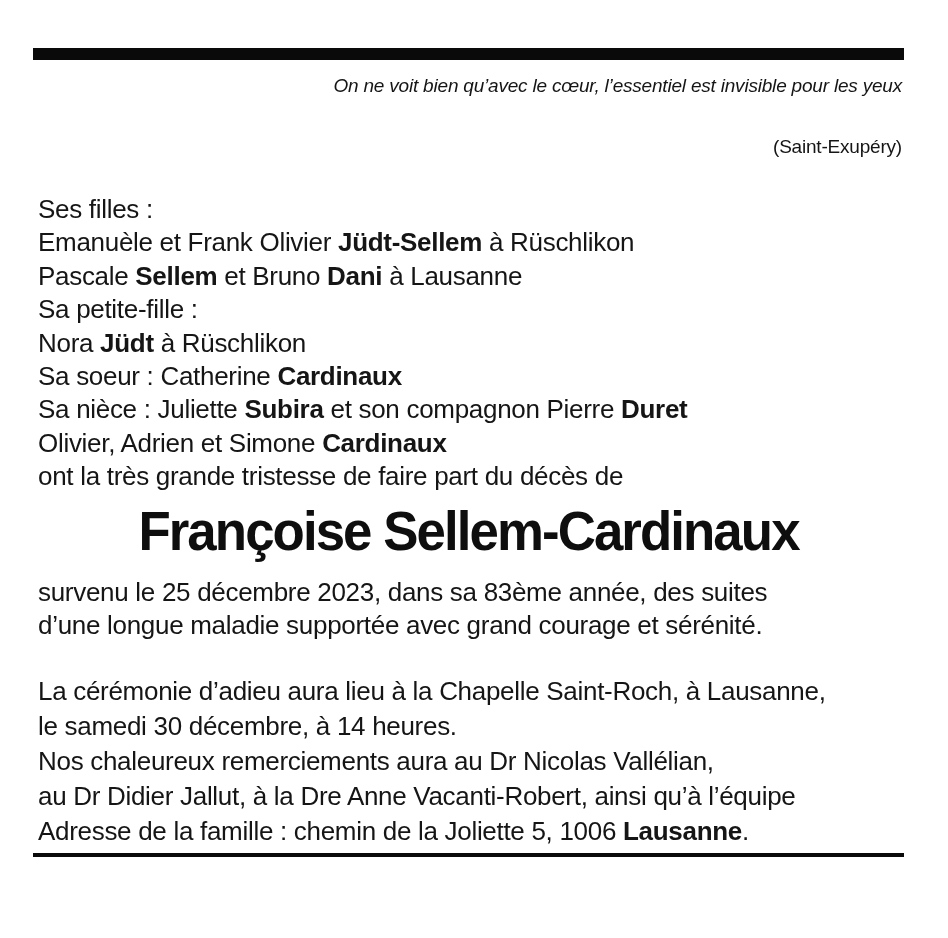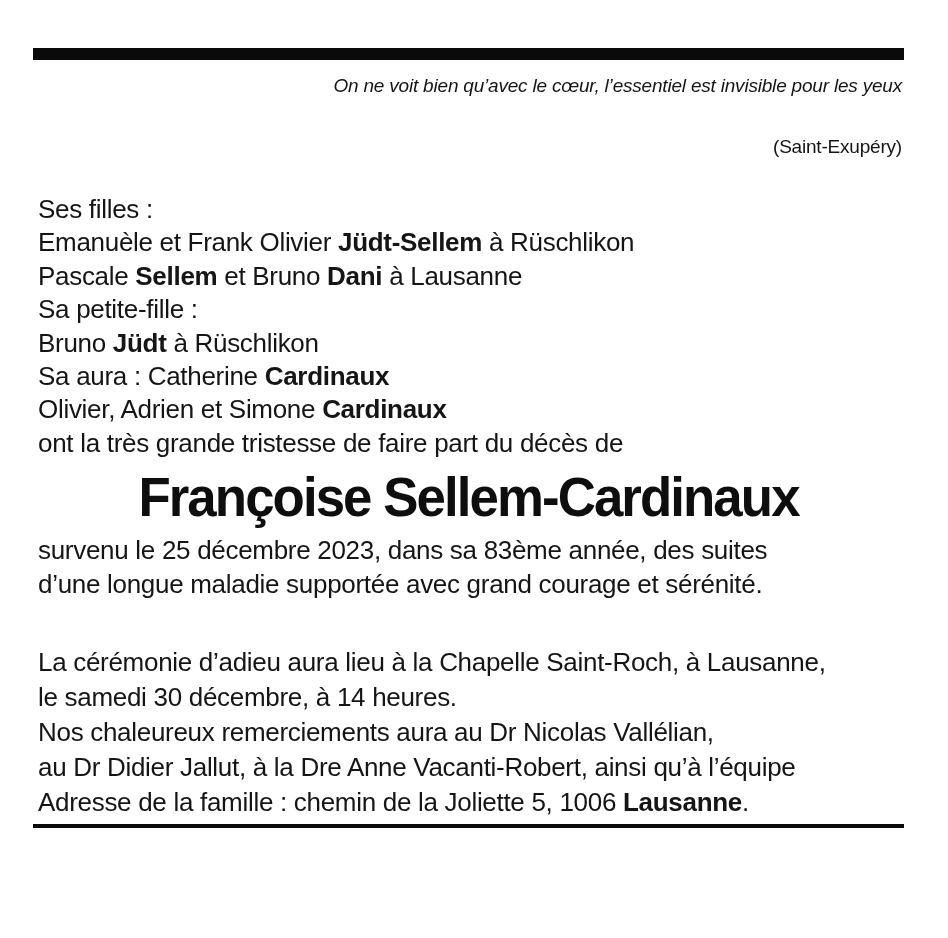--- a/index.html
+++ b/index.html
@@ -48,24 +48,24 @@
   .body-text {
     font-size: 26px;
     line-height: 33.4px;
     letter-spacing: -0.3px;
     padding-left: 5px;
   }
   .family-section {
     margin-top: 30px;
   }
   .death-section {
-    margin-top: 8px;
+    margin-top: 16px;
   }
   .ceremony-section {
-    margin-top: 44px;
+    margin-top: 32px;
     line-height: 35px;
   }
   .deceased-name {
     margin-top: 8px;
     text-align: center;
     font-weight: bold;
     font-size: 55px;
     line-height: 58px;
     letter-spacing: -2px;
     transform: scaleX(0.96);
@@ -85,22 +85,23 @@
   <div class="quote-section">
     <div class="quote line">On ne voit bien qu’avec le cœur, l’essentiel est invisible pour les yeux</div>
     <div class="quote-attribution line">(Saint-Exupéry)</div>
   </div>
 
   <div class="body-text family-section">
       <div class="line"><span>Ses filles :</span></div>
       <div class="line"><span>Emanuèle et Frank Olivier </span><span class="b">Jüdt-Sellem</span><span> à Rüschlikon</span></div>
       <div class="line"><span>Pascale </span><span class="b">Sellem</span><span> et Bruno </span><span class="b">Dani</span><span> à Lausanne</span></div>
       <div class="line"><span>Sa petite-fille :</span></div>
-      <div class="line"><span>Bruno </span><span class="b">Jüdt</span><span> à Rüschlikon</span></div>
-      <div class="line"><span>Sa aura : Catherine </span><span class="b">Cardinaux</span></div>
+      <div class="line"><span>Nora </span><span class="b">Jüdt</span><span> à Rüschlikon</span></div>
+      <div class="line"><span>Sa soeur : Catherine </span><span class="b">Cardinaux</span></div>
+      <div class="line"><span>Sa nièce : Juliette </span><span class="b">Subira</span><span> et son compagnon Pierre </span><span class="b">Duret</span></div>
       <div class="line"><span>Olivier, Adrien et Simone </span><span class="b">Cardinaux</span></div>
       <div class="line"><span>ont la très grande tristesse de faire part du décès de</span></div>
     </div>
 
   <div class="deceased-name">Françoise Sellem-Cardinaux</div>
 
   <div class="body-text death-section">
       <div class="line"><span>survenu le 25 décembre 2023, dans sa 83ème année, des suites</span></div>
       <div class="line"><span>d’une longue maladie supportée avec grand courage et sérénité.</span></div>
     </div>

